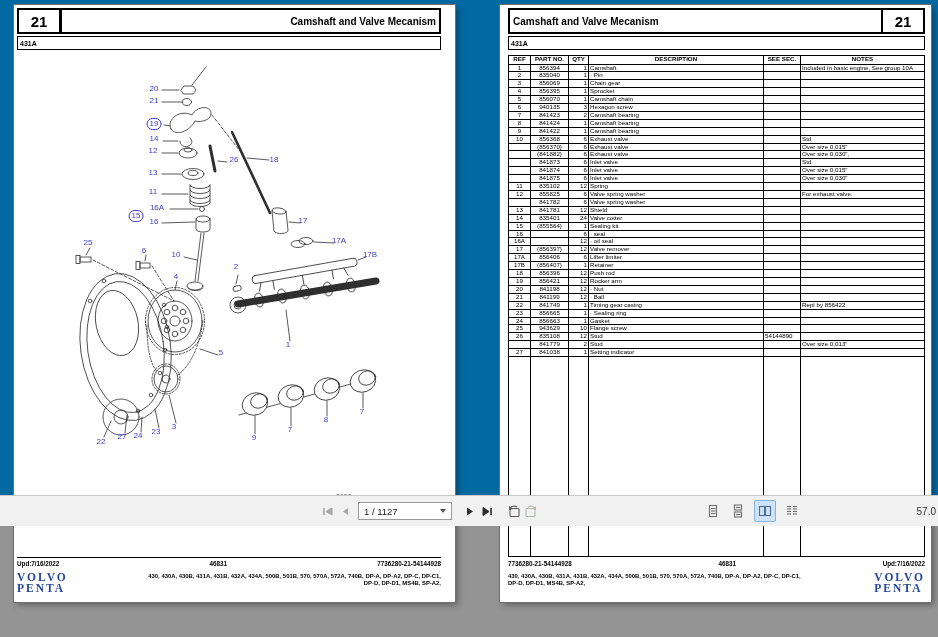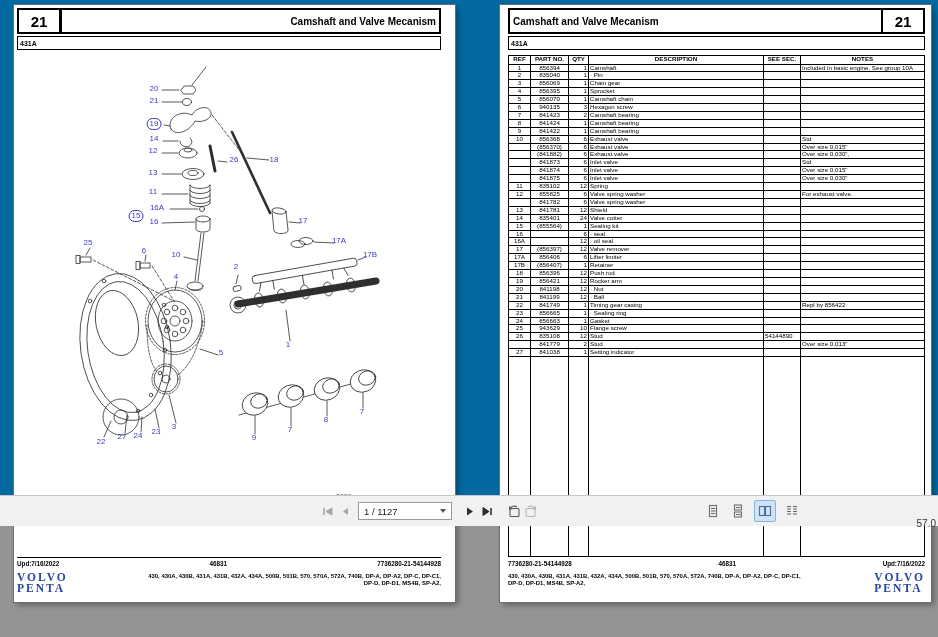--- a/index.html
+++ b/index.html
@@ -59,21 +59,21 @@
   .tbtn{width:18px;height:18px;display:flex;align-items:center;justify-content:center;cursor:pointer;}
   .pagebox{width:92px;height:16px;background:#fff;border:1px solid #9a9a9a;
     display:flex;align-items:center;margin:0 8px 0 4px;gap:36px;}
   .pagebox input{border:none;outline:none;flex:1;font-size:9.5px;padding:0 0 0 5px;
     font-family:"Liberation Sans",sans-serif;color:#222;background:transparent;min-width:0;}
   .caret{width:0;height:0;border-left:3.5px solid transparent;border-right:3.5px solid transparent;
     border-top:4px solid #555;margin-right:5px;}
   .layoutgroup{position:absolute;left:704px;top:0;height:30px;display:flex;align-items:center;gap:7px;}
   .hl{background:#cfe3f8;border:1px solid #8ab4dc;border-radius:2px;padding:1px;}
   .zoomtext{position:absolute;right:2px;top:0;height:30px;display:flex;align-items:center;
-    font-size:10px;color:#333;margin-top:12px;}
+    font-size:10px;color:#333;}
 </style>
 </head>
 <body>
 
 <div class="viewer">
 
   <div class="page page-left">
     <div class="hdr-num" style="left:3px;">21</div>
     <div class="hdr-title" style="left:46px;right:14px;justify-content:flex-end;padding-right:3px;">Camshaft and Valve Mecanism</div>
     <div class="fig-box" style="left:3px;right:14px;">431A</div>

